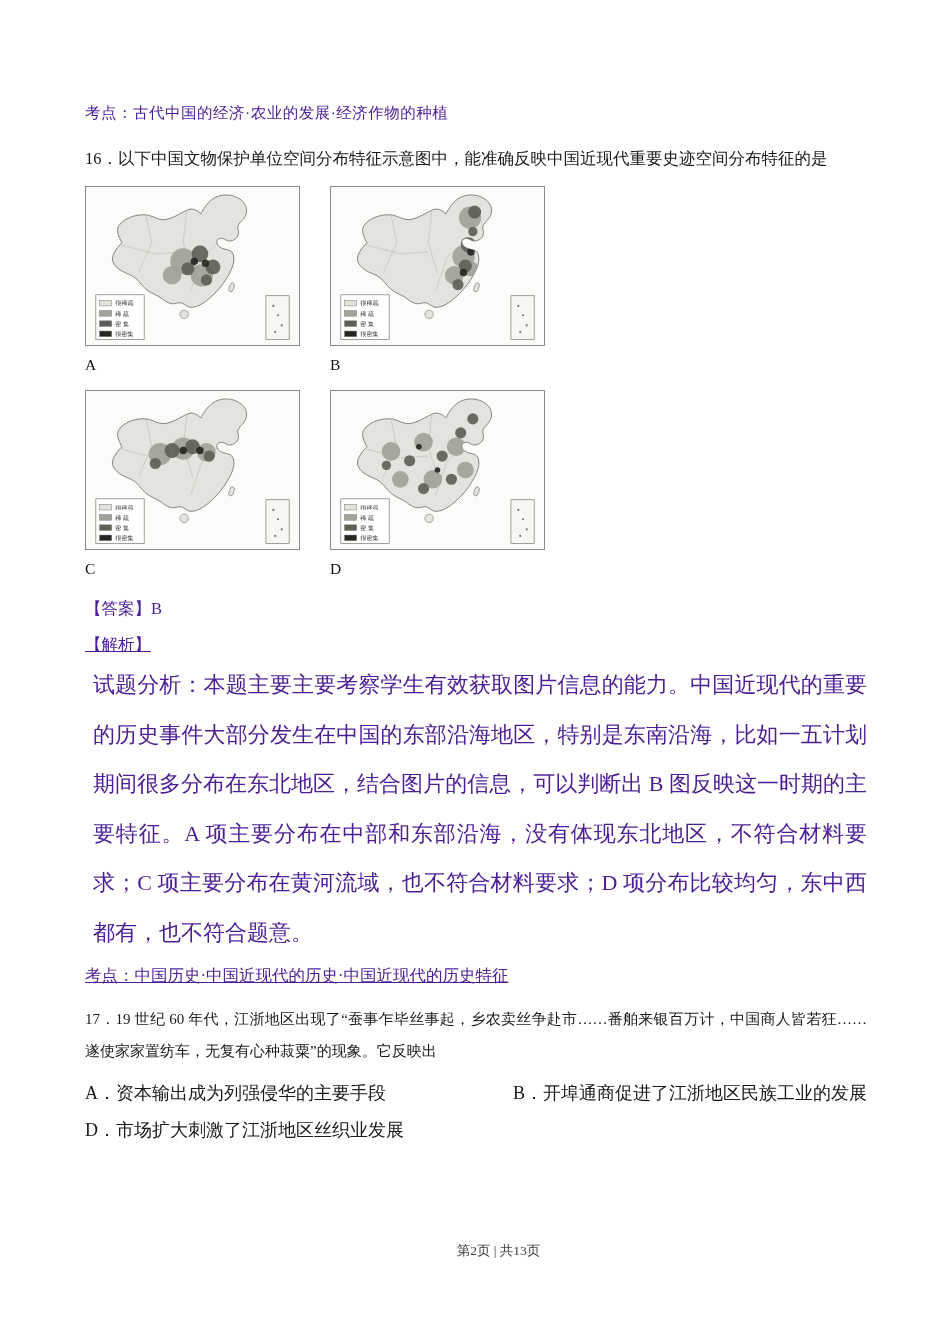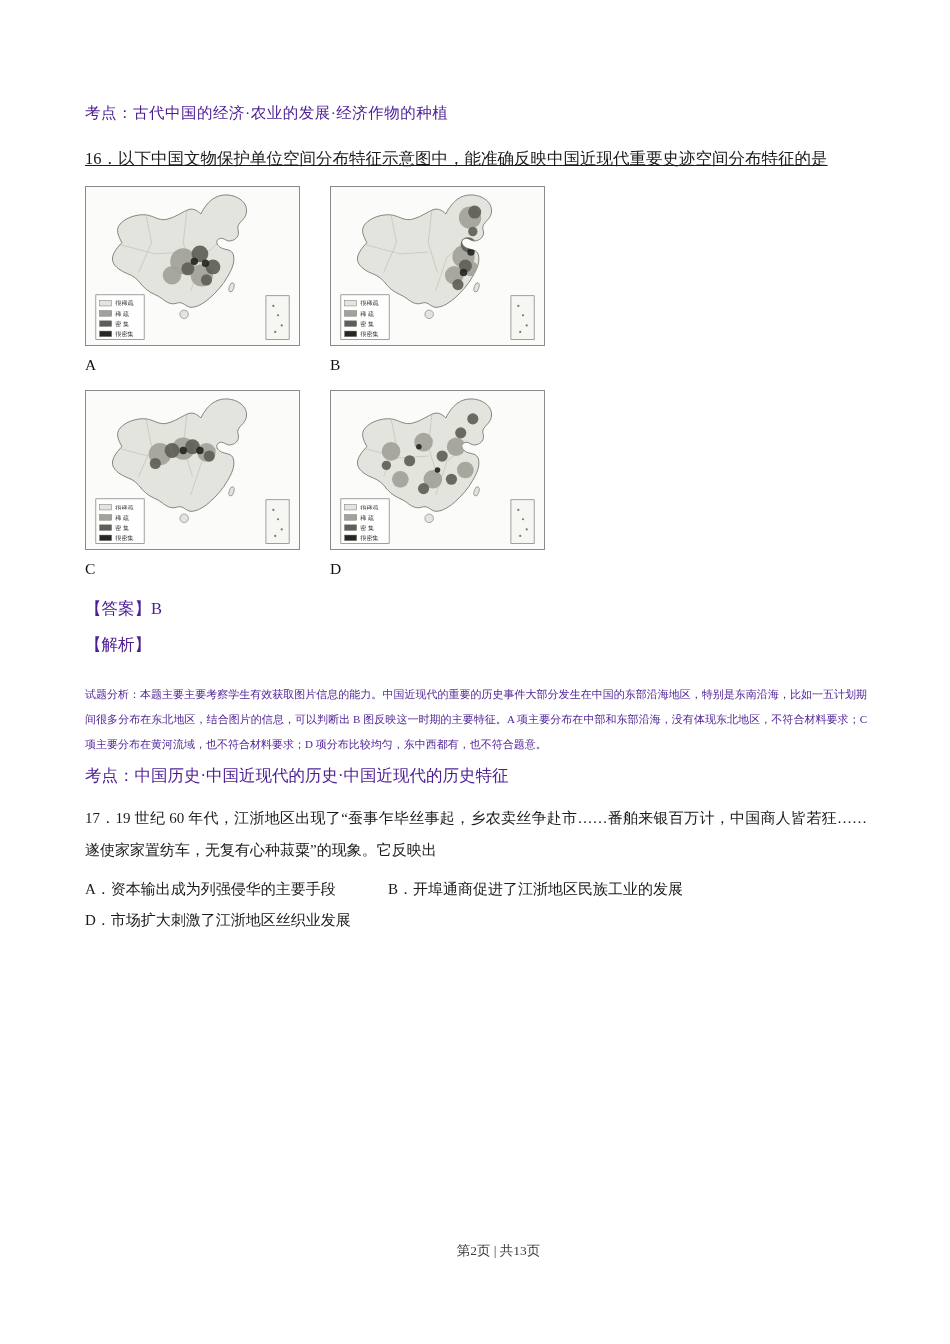--- a/index.html
+++ b/index.html
@@ -19,21 +19,20 @@
   .red{color:#4c1d95;}
   .kaodian-top{
     font-size:15.5px;
     margin-bottom:22px;
     letter-spacing:0.5px;
   }
   .stem{
     font-size:16.5px;
     line-height:1.6;
     margin-bottom:14px;
-    text-decoration:underline;
   }
   .maps-grid{
     display:grid;
     grid-template-columns:245px 245px;
     column-gap:0px;
   }
   .maps-grid figure{
     margin:0 0 10px 0;
     padding:0;
   }
@@ -50,43 +49,47 @@
     margin-bottom:6px;
     color:#111;
   }
   .answer-line{
     font-size:16.5px;
     margin-top:4px;
     margin-bottom:14px;
   }
   .jiexi-line{
     font-size:16.5px;
-    margin-bottom:26px;
+    margin-bottom:4px;
+    text-decoration:underline;
   }
   .analysis{
-    font-size:11px;
+    font-size:22px;
     line-height:2.25;
     text-align:justify;
     margin-bottom:0px;
+    margin-left:8px;
   }
   .kaodian2{
     font-size:16.5px;
     line-height:2.25;
     margin-bottom:8px;
+    text-decoration:underline;
   }
   .q17-stem{
     font-size:15px;
     line-height:2.15;
     text-align:justify;
     margin-bottom:8px;
   }
   .option-row{
     display:flex;
-    font-size:15px;
+    font-size:18px;
     line-height:2.05;
+    justify-content:space-between;
   }
   .option-row .opt-left{
     width:303px;
     flex:0 0 303px;
   }
   .footer{
     position:absolute;
     left:0;right:0;
     top:1242px;
     text-align:center;

